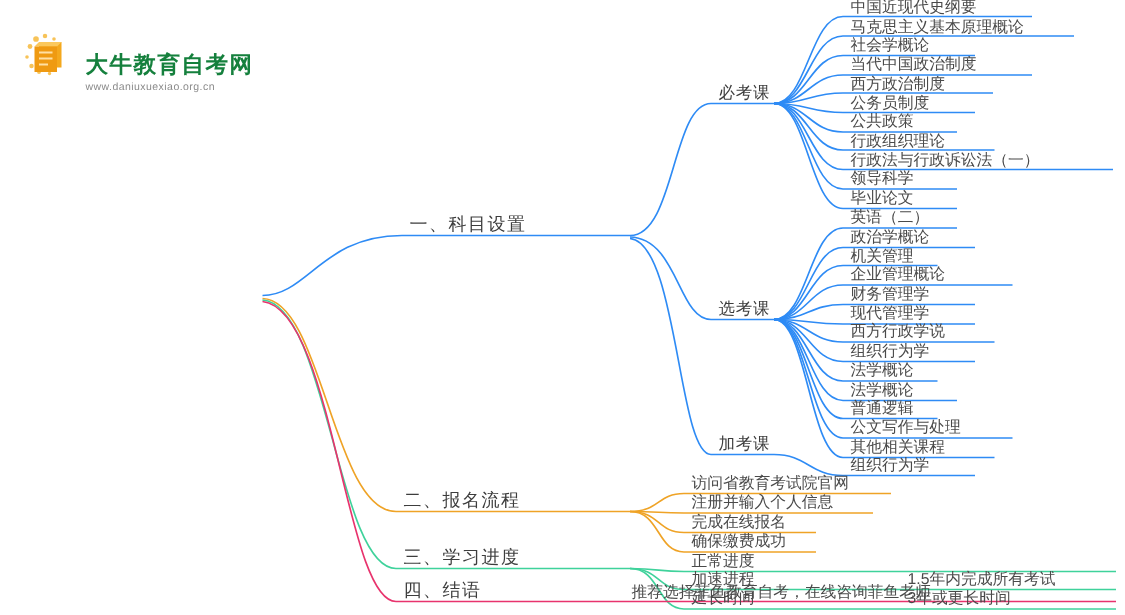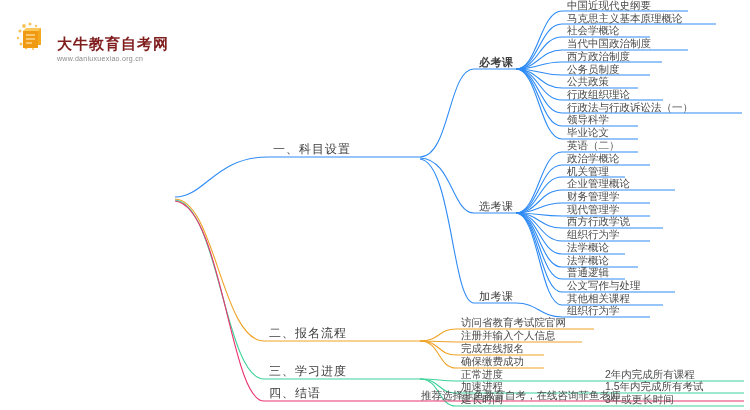--- a/index.html
+++ b/index.html
@@ -10,21 +10,21 @@
     overflow:hidden;
     position:relative;
   }
   #root-canvas{position:absolute;left:0;top:0;width:750px;height:410px;}
   svg.wires{position:absolute;left:0;top:0;width:750px;height:410px;pointer-events:none;}
 
   
   .logo{position:absolute;left:14px;top:12px;display:flex;align-items:center;gap:7px;}
   .logo-mark{position:relative;width:36px;height:36px;flex:0 0 36px;}
   .logo-text{display:flex;flex-direction:column;justify-content:center;line-height:1;}
-  .logo-title{font-size:15px;font-weight:bold;color:#7f1d1d;letter-spacing:1px;margin-top:24px;}
+  .logo-title{font-size:15px;font-weight:bold;color:#15803d;letter-spacing:1px;margin-top:24px;}
   .logo-url{font-size:7px;color:#8a8a8a;margin-top:4px;letter-spacing:.3px;}
 
   
   .node{
     position:absolute;
     font-size:11px;
     color:#333333;
     white-space:nowrap;
     line-height:14px;
     padding:0 3px 2px 3px;
@@ -160,21 +160,21 @@
       <span class="logo-url">www.daniuxuexiao.org.cn</span>
     </div>
   </div>
 
 
   <div class="node lvl1" style="left:266px;top:326px;">二、报名流程</div>
   <div class="node lvl1" style="left:270px;top:142px;">一、科目设置</div>
   <div class="node lvl1" style="left:266px;top:364px;">三、学习进度</div>
   <div class="node lvl1" style="left:266px;top:386px;">四、结语</div>
 
-  <div class="node lvl2" style="left:476px;top:55px;font-weight:bold;">必考课</div>
+  <div class="node lvl2" style="left:476px;top:55px;">必考课</div>
   <div class="node lvl2" style="left:476px;top:199px;">选考课</div>
   <div class="node lvl2" style="left:476px;top:289px;">加考课</div>
 
   <div class="node leaf" style="left:564px;top:-2px;">中国近现代史纲要</div>
   <div class="node leaf" style="left:564px;top:11px;">马克思主义基本原理概论</div>
   <div class="node leaf" style="left:564px;top:23px;">社会学概论</div>
   <div class="node leaf" style="left:564px;top:36px;">当代中国政治制度</div>
   <div class="node leaf" style="left:564px;top:49px;">西方政治制度</div>
   <div class="node leaf" style="left:564px;top:62px;">公务员制度</div>
   <div class="node leaf" style="left:564px;top:74px;">公共政策</div>
@@ -198,21 +198,20 @@
   <div class="node leaf" style="left:564px;top:291px;">其他相关课程</div>
 
   <div class="node leaf" style="left:564px;top:303px;">组织行为学</div>
 
   <div class="node leaf" style="left:458px;top:328px;">注册并输入个人信息</div>
   <div class="node leaf" style="left:458px;top:315px;">访问省教育考试院官网</div>
   <div class="node leaf" style="left:458px;top:341px;">完成在线报名</div>
   <div class="node leaf" style="left:458px;top:354px;">确保缴费成功</div>
 
   <div class="node leaf" style="left:458px;top:367px;">正常进度</div>
-  <div class="node leaf" style="left:602px;top:367px;">2年内完成所有课程</div>
   <div class="node leaf" style="left:458px;top:379px;text-align:right;">加速进程</div>
   <div class="node leaf" style="left:602px;top:379px;">1.5年内完成所有考试</div>
   <div class="node leaf" style="left:458px;top:392px;">延长时间</div>
   <div class="node leaf" style="left:602px;top:392px;">3年或更长时间</div>
 
   <div class="node leaf" style="left:418px;top:388px;">推荐选择菲鱼教育自考，在线咨询菲鱼老师</div>
 
 </div>
 
 </body></html>

